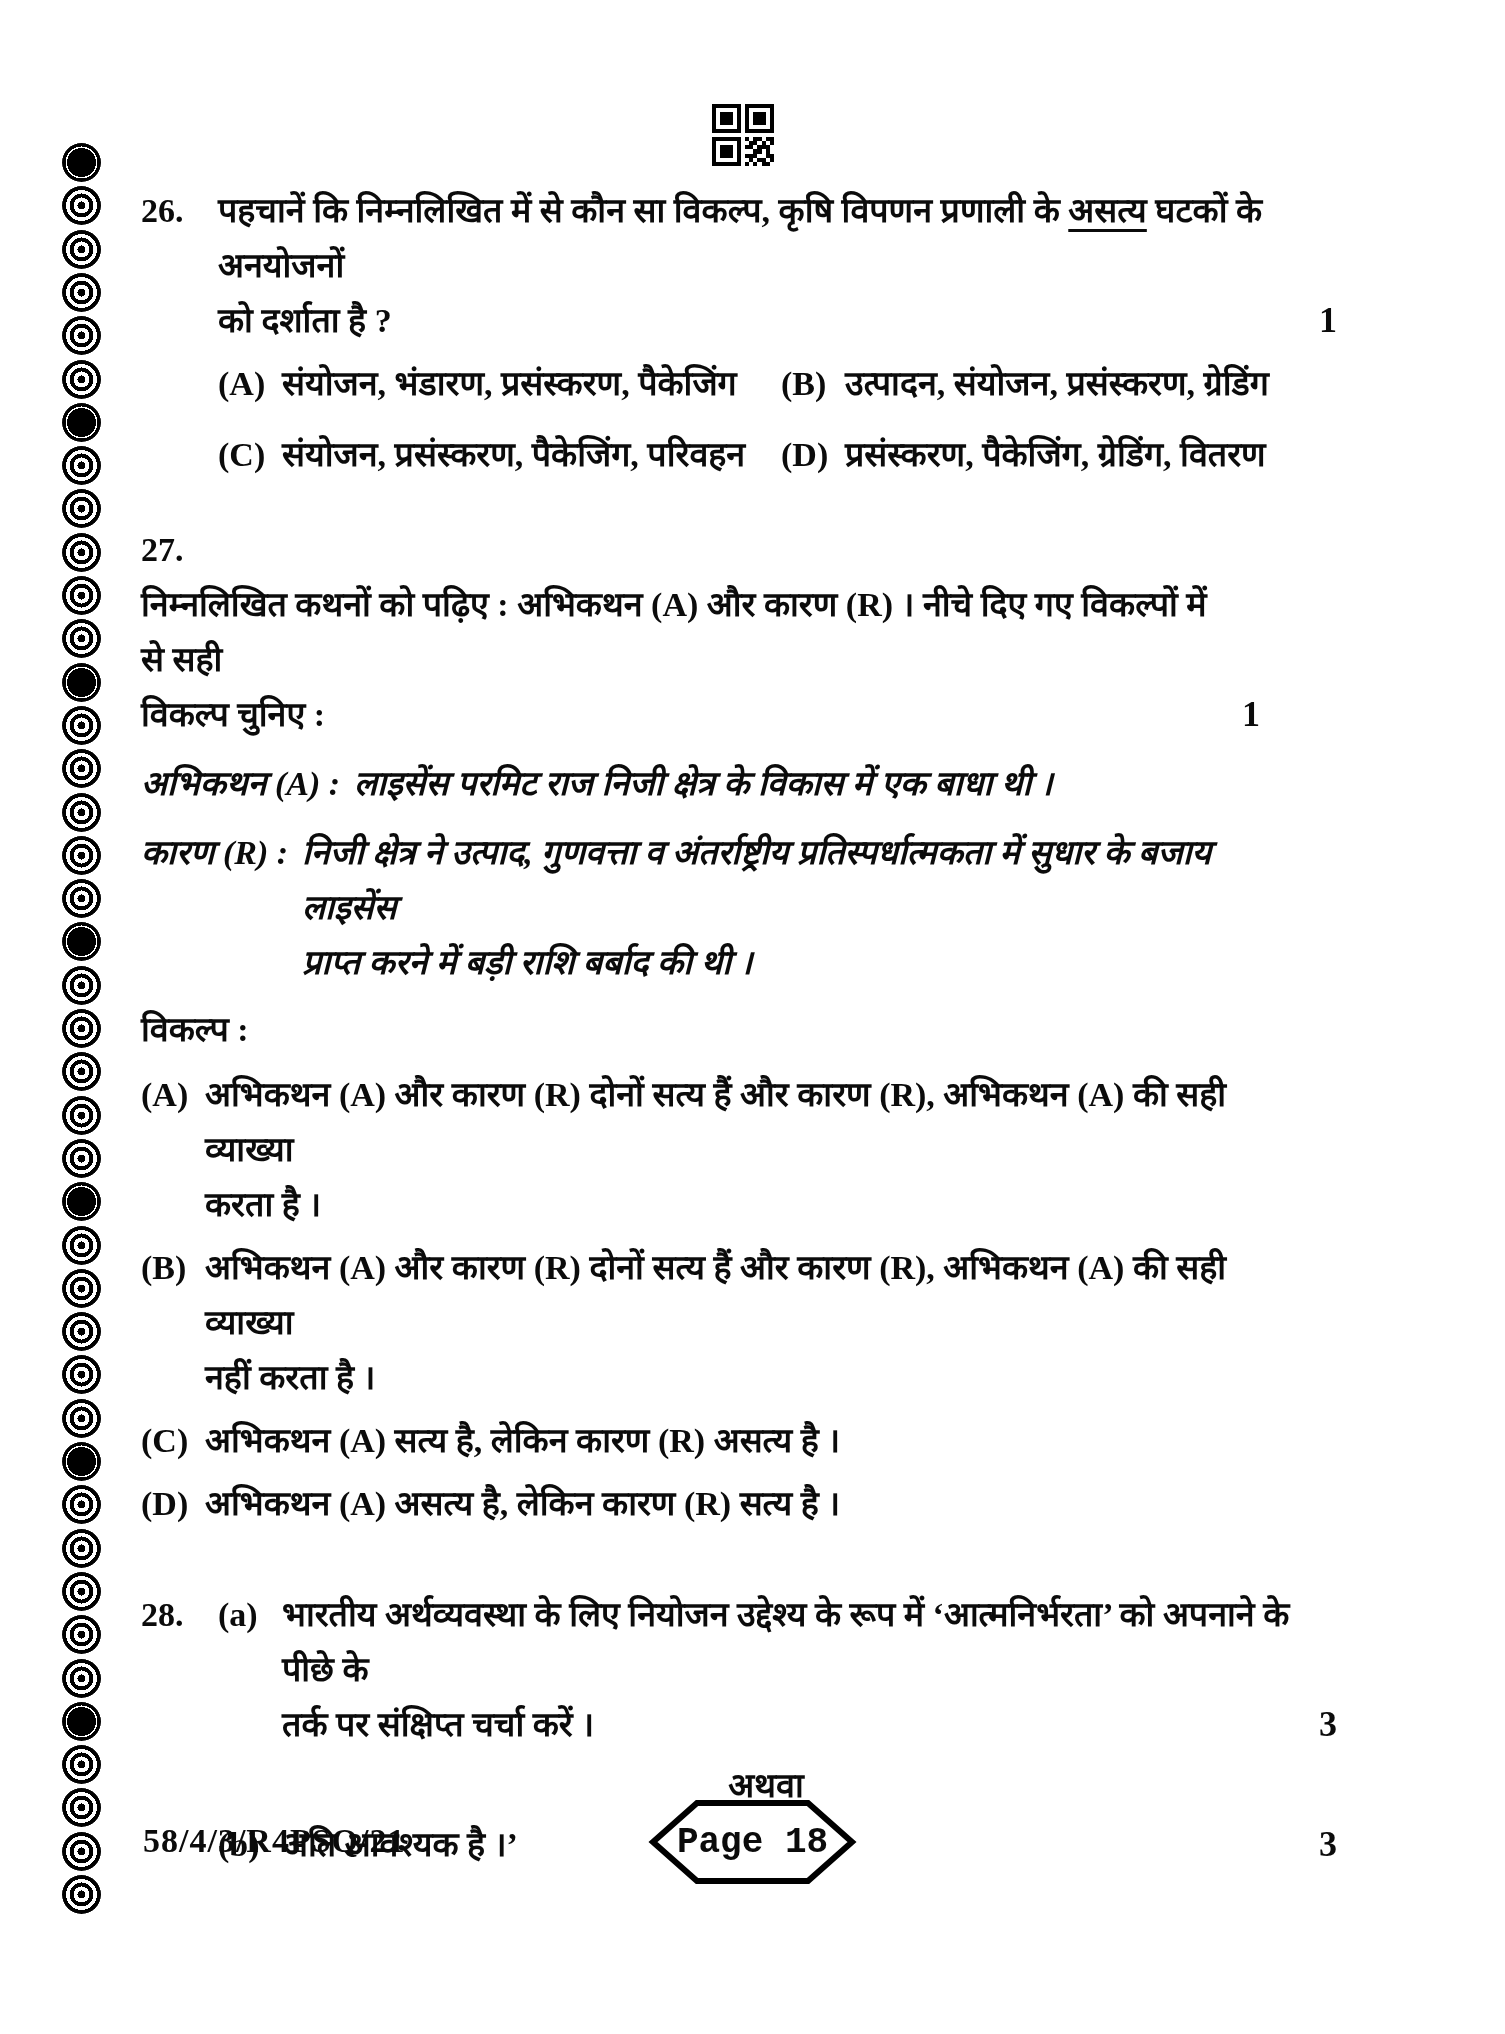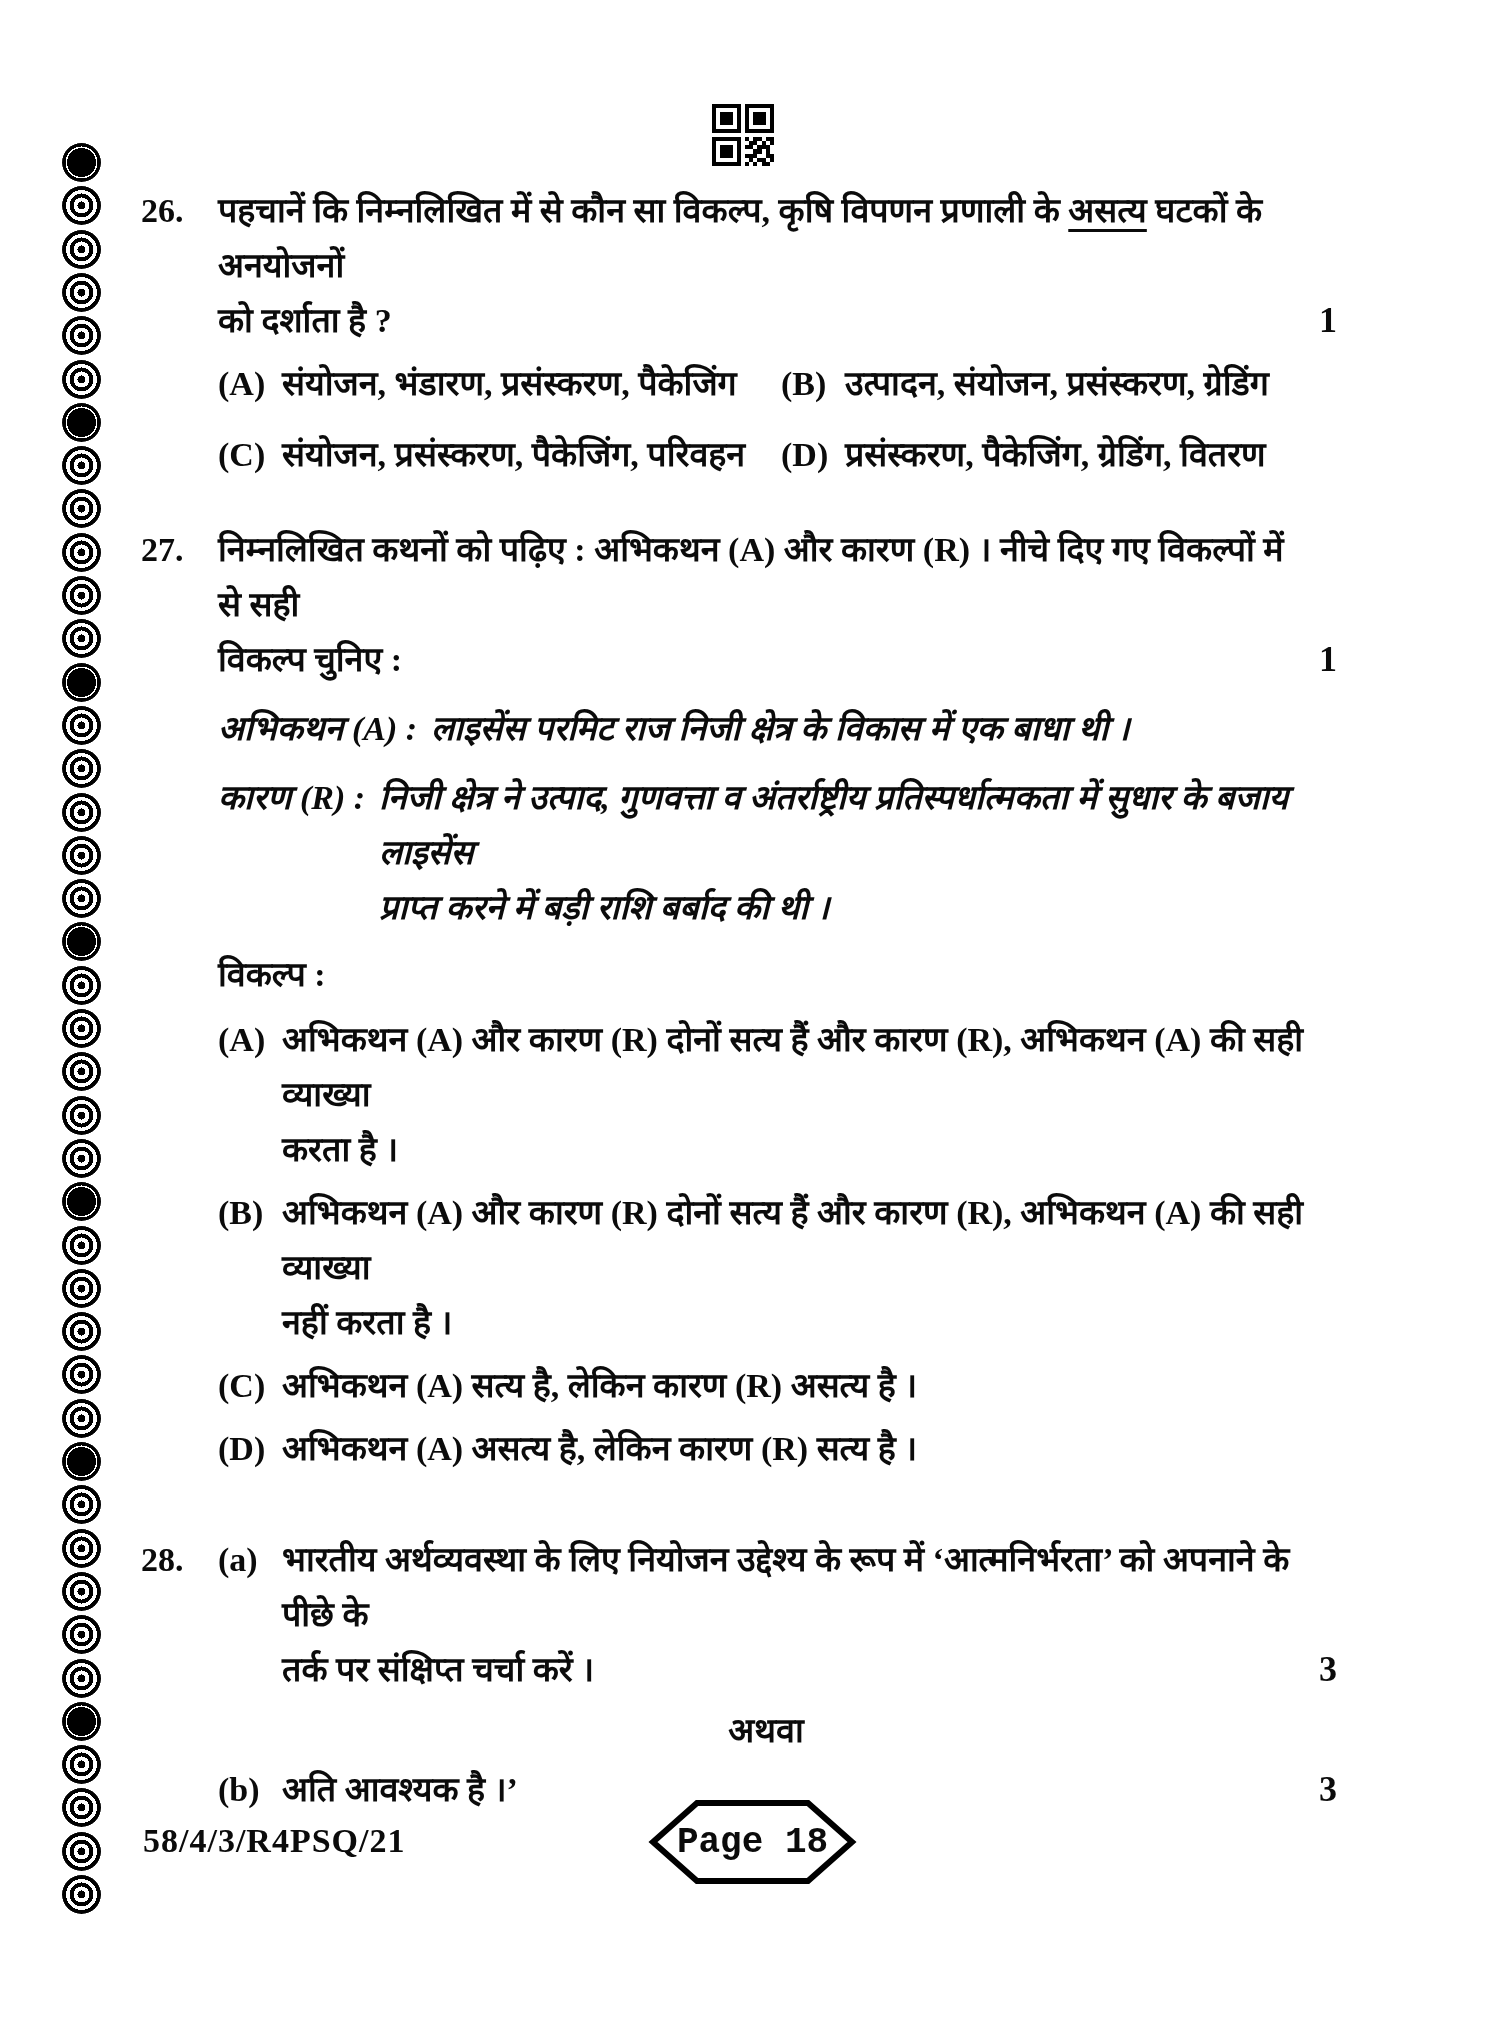--- a/index.html
+++ b/index.html
@@ -47,21 +47,21 @@
 
   .vikalp { margin-top:12px; }
   .optlist { margin-top:10px; }
   .optlist .opt { display:flex; margin-bottom:8px; }
 
   .sub { display:flex; }
   .orline { text-align:center; line-height:55px; margin:6px 0 4px 0; }
   .instr { margin-top:12px; }
 
   .mb40 { margin-bottom:40px; }
-  .mb48 { margin-bottom:48px; }
+  .mb48 { margin-bottom:48px;flex-direction:column; }
   .mb52 { margin-bottom:52px; }
 
   
   .code { position:absolute; left:143px; top:1822px; font-size:34px; letter-spacing:1px; }
   .hex { position:absolute; left:645px; top:1798px; width:215px; height:88px; }
   .hex svg { position:absolute; left:0; top:0; width:100%; height:100%; }
   .hexlabel { position:absolute; left:0; top:0; width:100%; height:100%;
               display:flex; align-items:center; justify-content:center;
               font-size:36px; font-weight:bold;font-family:Liberation Mono, monospace; }
 </style>

